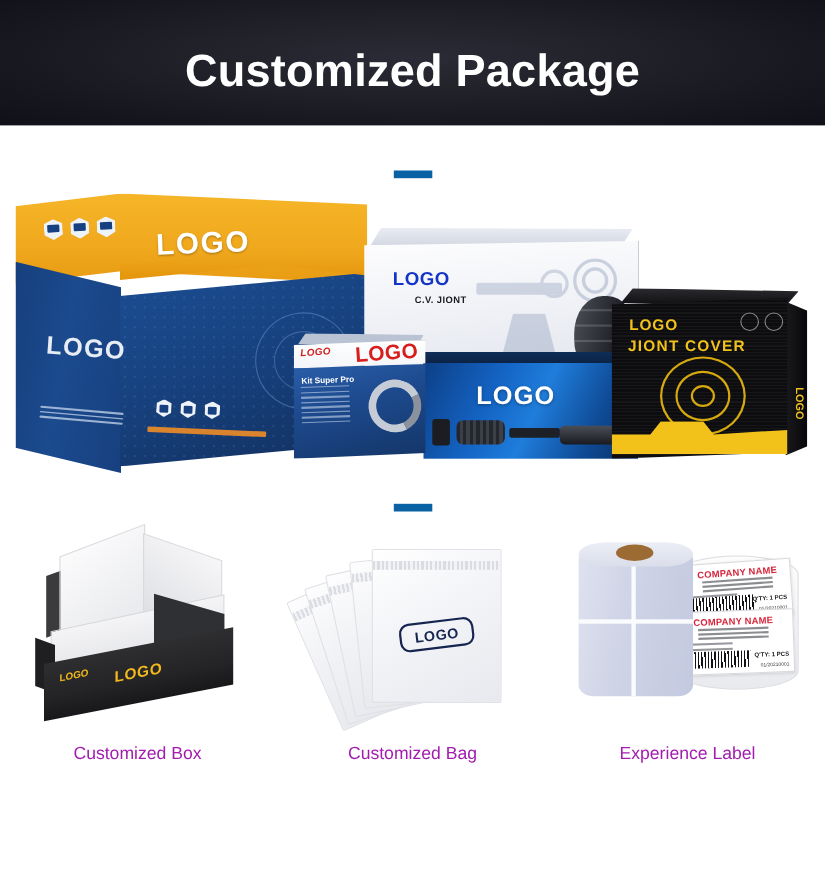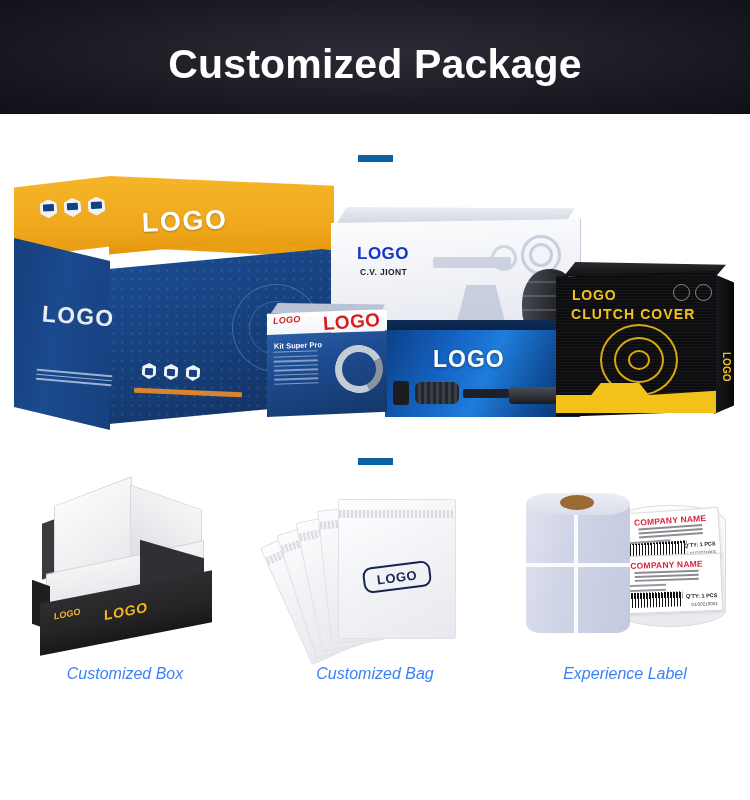--- a/index.html
+++ b/index.html
@@ -140,21 +140,21 @@
     position:absolute; left:0; top:12px; width:250px; height:133px;
     background:linear-gradient(175deg,#fdfdfe 0%, #eef0f5 52%, #dfe3ec 100%);
     clip-path: polygon(0 3%, 100% 0, 100% 96%, 0 100%);
     border-right:1px solid #c8cdd8;
   }
   .cv-logo {
     position:absolute; left:26px; top:37px;
     font-size:17px; font-weight:bold; color:#1434c8; letter-spacing:.5px;
   }
   .cv-sub {
-    position:absolute; left:29px; top:60px;
+    position:absolute; left:46px; top:60px;
     font-size:8.5px; font-weight:bold; color:#1a1a22; letter-spacing:.4px;
   }
   .cv-art {
     position:absolute; right:6px; top:16px; width:150px; height:122px;
     opacity:.42;
   }
   .cv-art .c1 { position:absolute; right:14px; top:12px; width:40px; height:40px; border:3px solid #8e9cb8; border-radius:50%; }
   .cv-art .c2 { position:absolute; right:22px; top:20px; width:24px; height:24px; border:3px solid #8e9cb8; border-radius:50%; }
   .cv-art .c3 { position:absolute; right:58px; top:22px; width:26px; height:26px; border:3px solid #9aa6c0; border-radius:50%; }
   .cv-art .sh { position:absolute; left:8px; top:34px; width:78px; height:11px; background:#9aa7c2; border-radius:2px; }
@@ -280,21 +280,21 @@
     writing-mode:vertical-rl;
   }
 
   
   .cards {
     display:flex; width:750px; margin-top:12px;
   }
   .card { width:250px; display:flex; flex-direction:column; align-items:center; }
   .card-media { width:230px; height:185px; position:relative; }
   .card-label {
-    font-size:16px; color:#3b82f6; margin-top:4px; line-height:1;font-style:italic;
+    font-size:16px; color:#a21caf; margin-top:16px; line-height:1;
   }
 
   
   .mailer { position:absolute; left:22px; top:14px; width:190px; height:160px; }
   .m-lid-l {
     position:absolute; left:22px; top:0; width:78px; height:86px;
     background:linear-gradient(160deg,#fbfbfc,#e8e9ec);
     transform:skewY(-21deg); border:1px solid #d9dade;
   }
   .m-lid-r {
@@ -497,21 +497,21 @@
 
   <div class="clutch-box">
     <div class="cl-side"></div>
     <div class="cl-top"></div>
     <div class="cl-face"></div>
     <div class="cl-seals">
       <span class="cl-seal"></span>
       <span class="cl-seal"></span>
     </div>
     <div class="cl-logo">LOGO</div>
-    <div class="cl-title">CLUTCH COVER</div>
+    <div class="cl-title">JIONT COVER</div>
     <div class="cl-disc"></div>
     <div class="cl-stripe"></div>
     <div class="cl-sidelogo">LOGO</div>
   </div>
 
 </div>
 
 <div class="section-head" id="section-onestop">
   <div class="head-bar"></div>
 </div>

